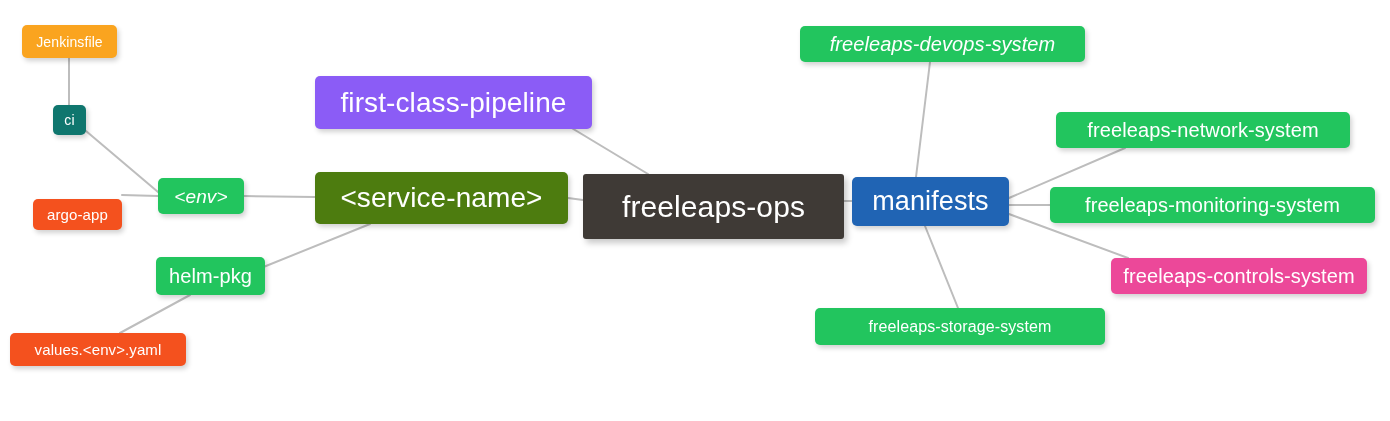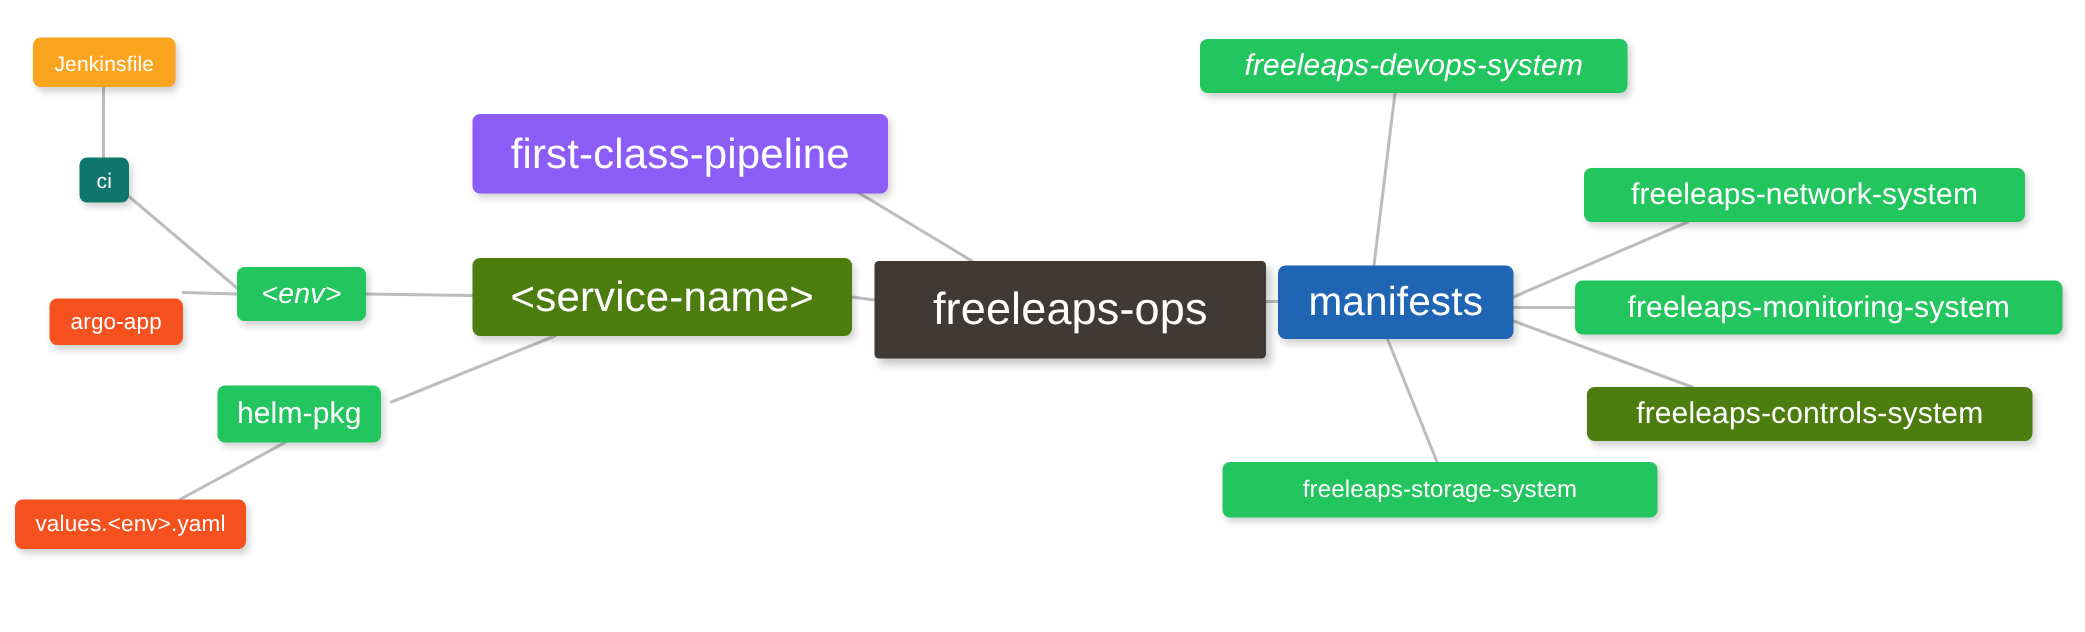--- a/index.html
+++ b/index.html
@@ -73,24 +73,24 @@
       </div>
       <div class="node" style="left: 53px; top: 105px; width: 33px; height: 30px; background: #0f766e; font-size: 14px;">
         <span>ci</span>
       </div>
       <div class="node" style="left: 33px; top: 179px; width: 89px; height: 31px; background: rgb(244, 81, 30); font-size: 15px; margin-top: 20px;">
         <span>argo-app</span>
       </div>
       <div class="node" style="left: 158px; top: 178px; width: 86px; height: 36px; background: rgb(34, 197, 94); font-size: 19px; font-style: italic;">
         <span>&lt;env&gt;</span>
       </div>
-      <div class="node" style="left: 145px; top: 257px; width: 109px; height: 38px; background: rgb(34, 197, 94); font-size: 20px;">
+      <div class="node" style="left: 156px; top: 257px; width: 109px; height: 38px; background: rgb(34, 197, 94); font-size: 20px;">
         <span>helm-pkg</span>
       </div>
-      <div class="node" style="left: 10px; top: 333px; width: 154px; height: 33px; background: rgb(244, 81, 30); font-size: 15px;">
+      <div class="node" style="left: 10px; top: 333px; width: 176px; height: 33px; background: rgb(244, 81, 30); font-size: 15px;">
         <span>values.&lt;env&gt;.yaml</span>
       </div>
       <div class="node" style="left: 315px; top: 36px; width: 277px; height: 53px; background: #8b5cf6; font-size: 28px; margin-top: 40px;">
         <span>first-class-pipeline</span>
       </div>
       <div class="node" style="left: 315px; top: 172px; width: 253px; height: 52px; background: #4d7c0f; font-size: 28px;">
         <span>&lt;service-name&gt;</span>
       </div>
       <div class="node root" style="left: 583px; top: 174px; width: 261px; height: 65px; background: rgb(63, 58, 54); font-size: 30px;">
         <span>freeleaps-ops</span>
@@ -100,20 +100,20 @@
       </div>
       <div class="node" style="left: 800px; top: 26px; width: 285px; height: 36px; background: rgb(34, 197, 94); font-size: 20px; font-style: italic;">
         <span>freeleaps-devops-system</span>
       </div>
       <div class="node" style="left: 1056px; top: 112px; width: 294px; height: 36px; background: rgb(34, 197, 94); font-size: 20px;">
         <span>freeleaps-network-system</span>
       </div>
       <div class="node" style="left: 1050px; top: 187px; width: 325px; height: 36px; background: rgb(34, 197, 94); font-size: 20px;">
         <span>freeleaps-monitoring-system</span>
       </div>
-      <div class="node" style="left: 1058px; top: 258px; width: 297px; height: 36px; background: #4d7c0f; font-size: 20px;">
+      <div class="node" style="left: 1111px; top: 258px; width: 256px; height: 36px; background: #ec4899; font-size: 20px;">
         <span>freeleaps-controls-system</span>
       </div>
       <div class="node" style="left: 815px; top: 308px; width: 290px; height: 37px; background: rgb(34, 197, 94); font-size: 16px;">
         <span>freeleaps-storage-system</span>
       </div>
     </div>
 </div>
 
 </body></html>

